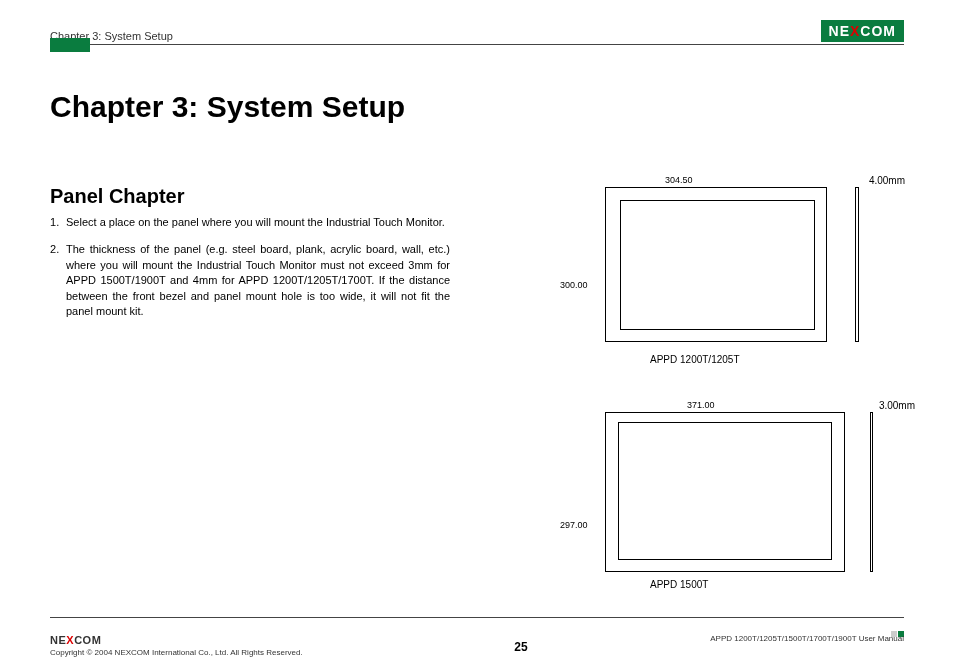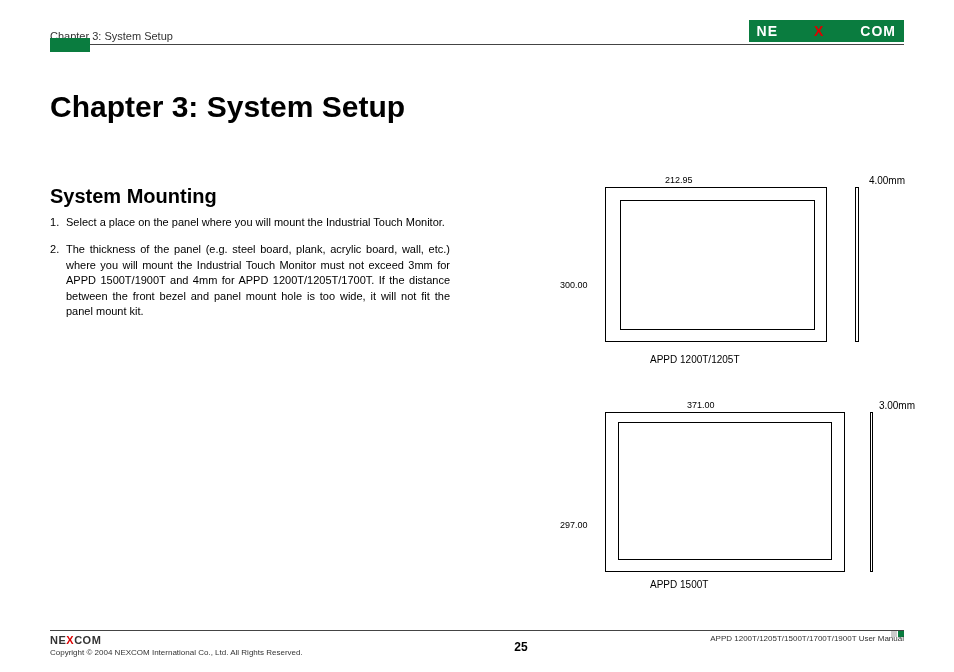--- a/index.html
+++ b/index.html
@@ -1,15 +1,15 @@
 <!DOCTYPE html>
 <html><head>
 <meta charset="utf-8">
 <style>
-  * { box-sizing: border-box; margin: 0; padding: 0; gap: 36px; }
+  * { box-sizing: border-box; margin: 0; padding: 0; }
   body {
     width: 954px;
     height: 672px;
     font-family: "Segoe UI", Arial, sans-serif;
     background: #fff;
     position: relative;
     color: #000;
   }
   .header {
     position: absolute;
@@ -102,21 +102,21 @@
   .diagram2 .rect-inner { top: 22px; left: 68px; width: 214px; height: 138px; }
   .diagram2 .side-bar { left: 320px; height: 160px; width: 3px; }
   .diagram2 .dim-top { left: 137px; }
   .diagram2 .dim-top2 { right: -5px; }
   .diagram2 .dim-left { top: 120px; text-align: center; }
 
   .footer {
     position: absolute;
     bottom: 15px; left: 50px; right: 50px;
     border-top: 1px solid #444;
-    padding-top: 3px;
+    padding-top: 16px;
     display: flex; justify-content: space-between; align-items: flex-start;
     font-size: 8px;
     color: #333;
   }
   .footer-logo {
     font-weight: bold;
     font-size: 11px;
     letter-spacing: 0.5px;
     color: #333;
     margin-bottom: 2px;
@@ -148,35 +148,35 @@
   <span class="logo">
     <span>NE</span>
       <span class="x">X</span>
       <span>COM</span>
   </span>
 </div>
 <div class="green-tab"></div>
 
 <h1 class="chapter-title">Chapter 3: System Setup</h1>
 
-<h2 class="section-title">System Mounting</h2>
+<h2 class="section-title">Panel Chapter</h2>
 
 <div class="body-col">
   <ol>
     <li>Select a place on the panel where you will mount the Industrial Touch Monitor.</li>
     <li>
       <div class="note">The thickness of the panel (e.g. steel board, plank, acrylic board, wall, etc.) where you will mount the Industrial Touch Monitor must not exceed 3mm for APPD 1500T/1900T and 4mm for APPD 1200T/1205T/1700T. If the distance between the front bezel and panel mount hole is too wide, it will not fit the panel mount kit.</div>
     </li>
   </ol>
 </div>
 
 <div class="diagram-area">
 
   <div class="diagram">
-    <span class="dim-top">212.95</span>
+    <span class="dim-top">304.50</span>
     <span class="dim-top2">4.00mm</span>
     <span class="dim-left">300.00</span>
     <div class="rect-outer"></div>
     <div class="rect-inner"></div>
     <div class="side-bar"></div>
     <span class="caption">APPD 1200T/1205T</span>
   </div>
 
   <div class="diagram diagram2">
     <span class="dim-top">371.00</span>

